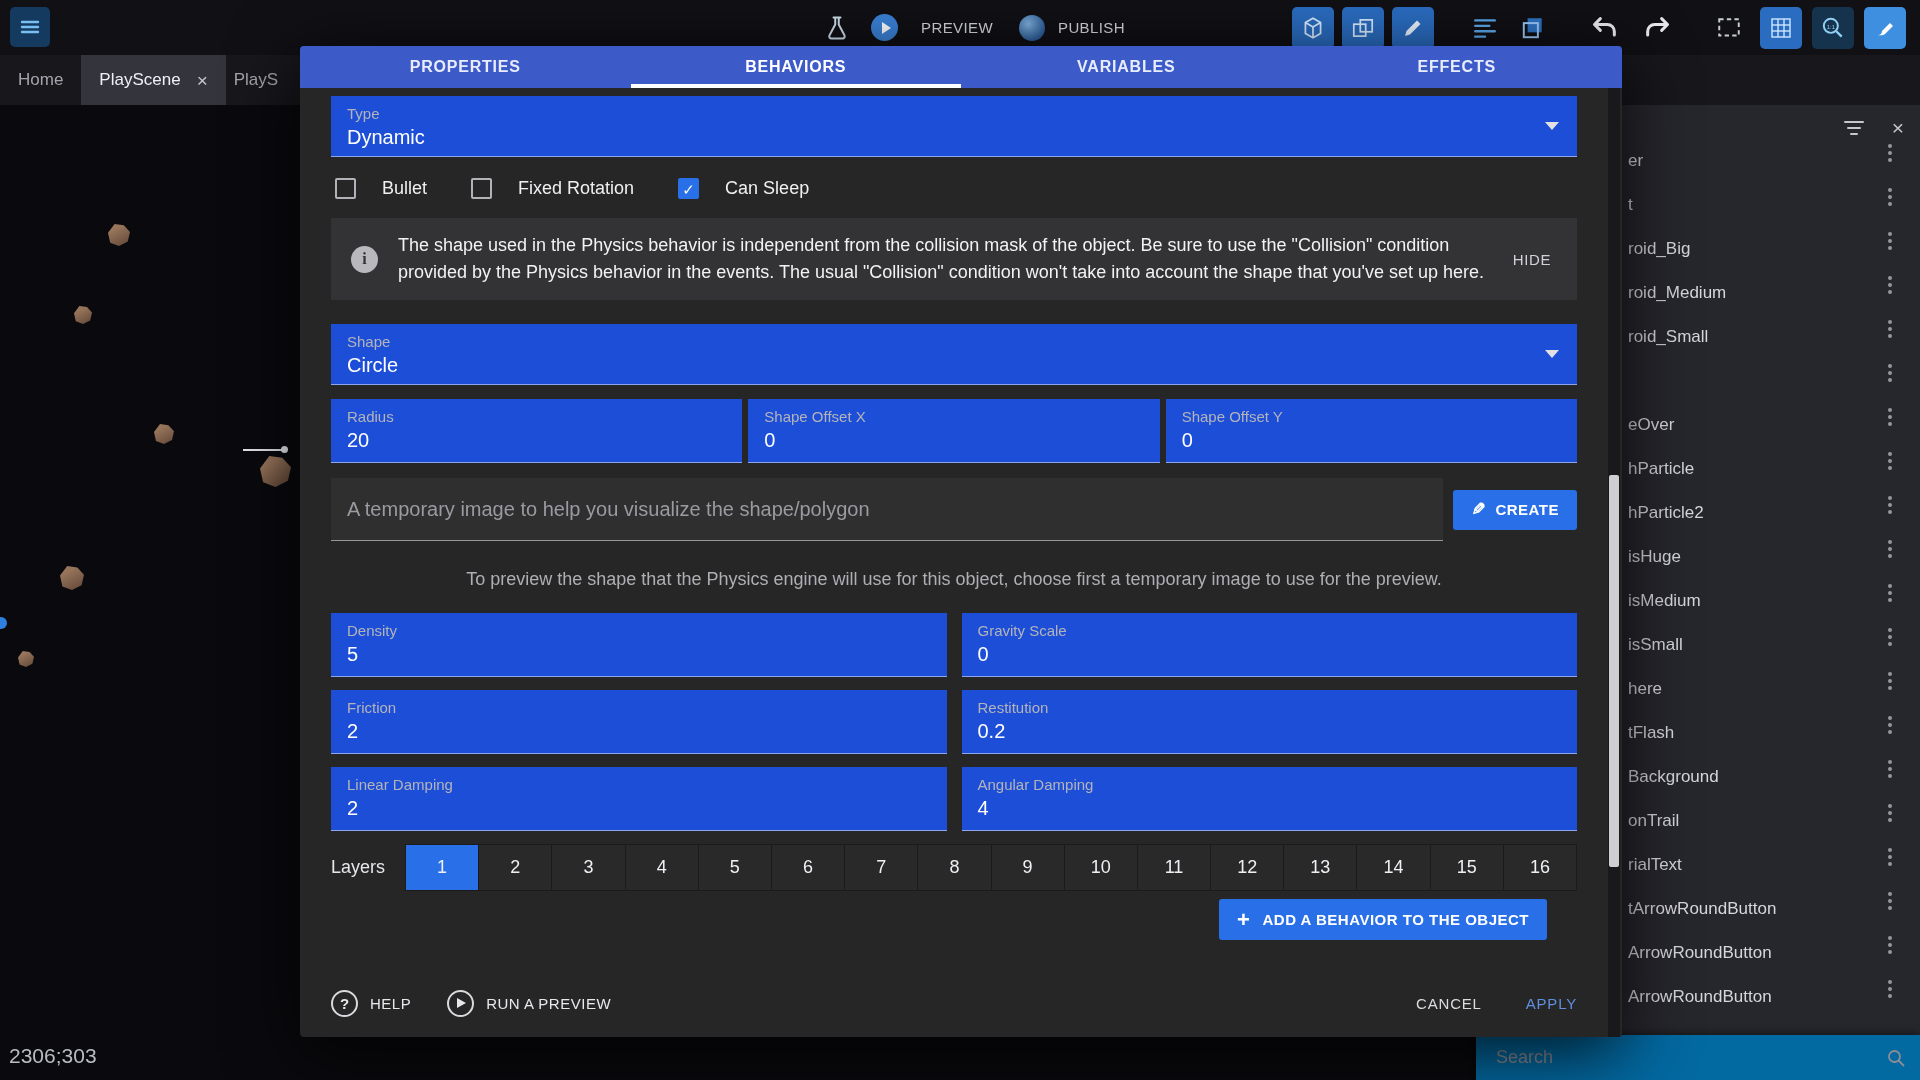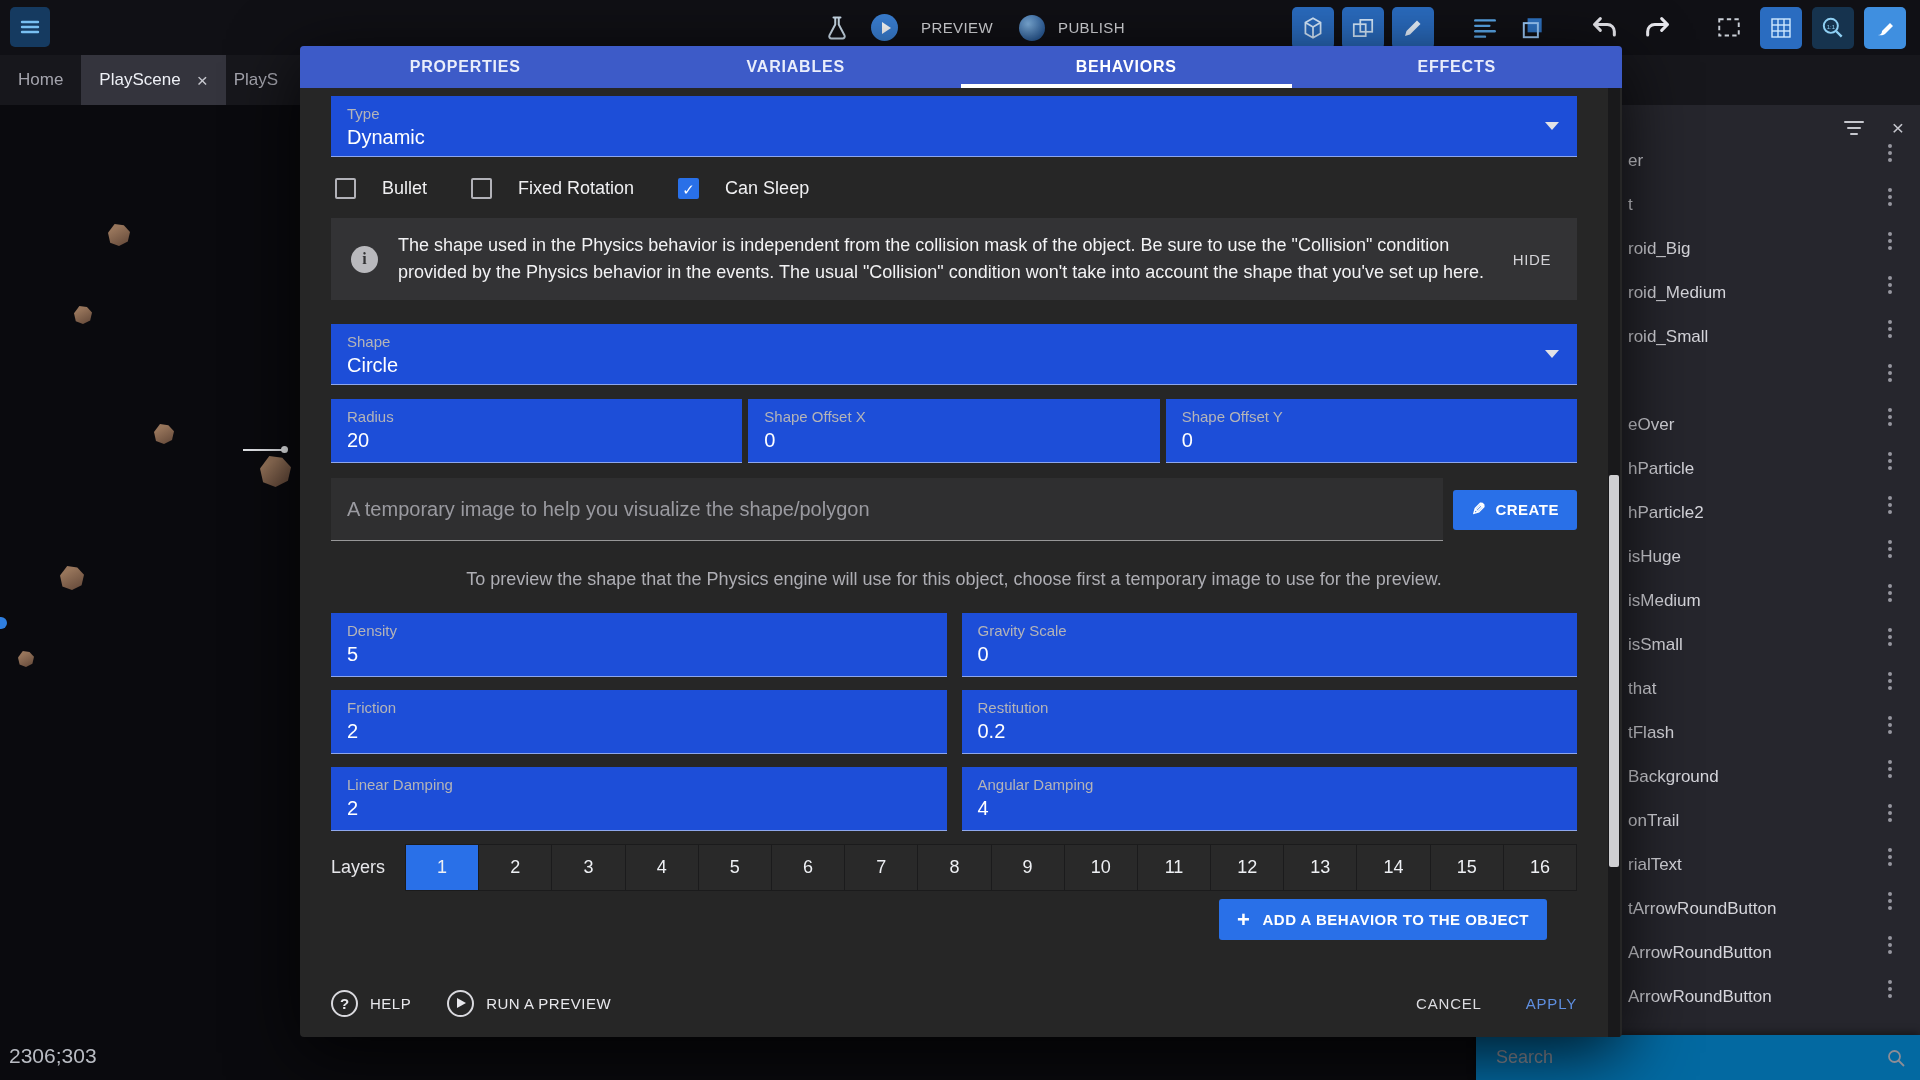--- a/index.html
+++ b/index.html
@@ -300,21 +300,21 @@
     </div>
   <div class="obj-row">
       <span class="obj-label">isMedium</span>
       <span class="vdots"></span>
     </div>
   <div class="obj-row">
       <span class="obj-label">isSmall</span>
       <span class="vdots"></span>
     </div>
   <div class="obj-row">
-      <span class="obj-label">that</span>
+      <span class="obj-label">here</span>
       <span class="vdots"></span>
     </div>
   <div class="obj-row">
       <span class="obj-label">tFlash</span>
       <span class="vdots"></span>
     </div>
   <div class="obj-row">
       <span class="obj-label">Background</span>
       <span class="vdots"></span>
     </div>
@@ -346,22 +346,22 @@
           <circle cx="8.5" cy="8.5" r="5.5" fill="none" stroke="#8d8d96" stroke-width="1.8"></circle>
           <line x1="12.5" y1="12.5" x2="18" y2="18" stroke="#8d8d96" stroke-width="1.8"></line>
         </svg>
     </span>
   </div>
 </div>
 
 <div class="dialog">
   <div class="dlg-tabs">
     <div class="dlg-tab">PROPERTIES</div>
+    <div class="dlg-tab active">BEHAVIORS</div>
     <div class="dlg-tab">VARIABLES</div>
-    <div class="dlg-tab active">BEHAVIORS</div>
     <div class="dlg-tab">EFFECTS</div>
   </div>
 
   <div class="dlg-body">
 
     <div class="tfield f-type">
       <div class="flabel">Type</div>
       <div class="fvalue">Dynamic</div>
       <span class="sel-arrow"></span>
     </div>

